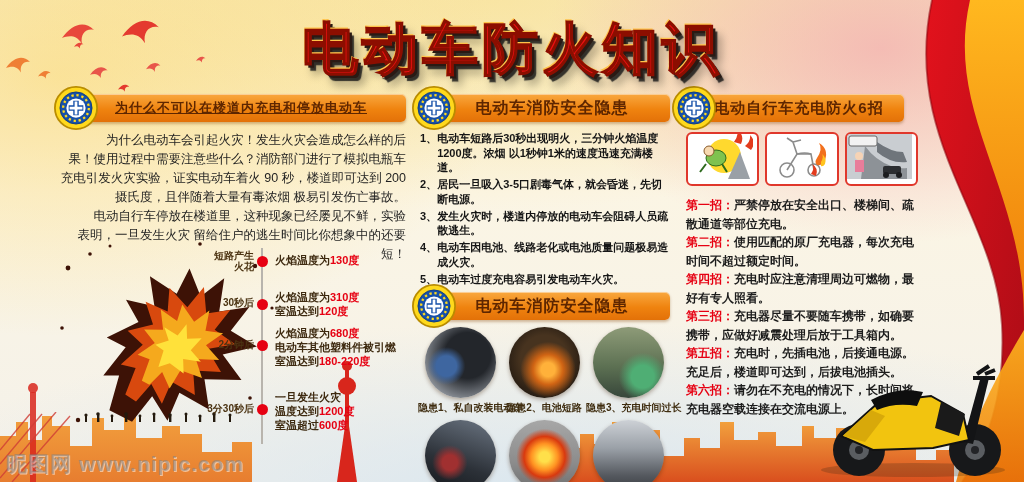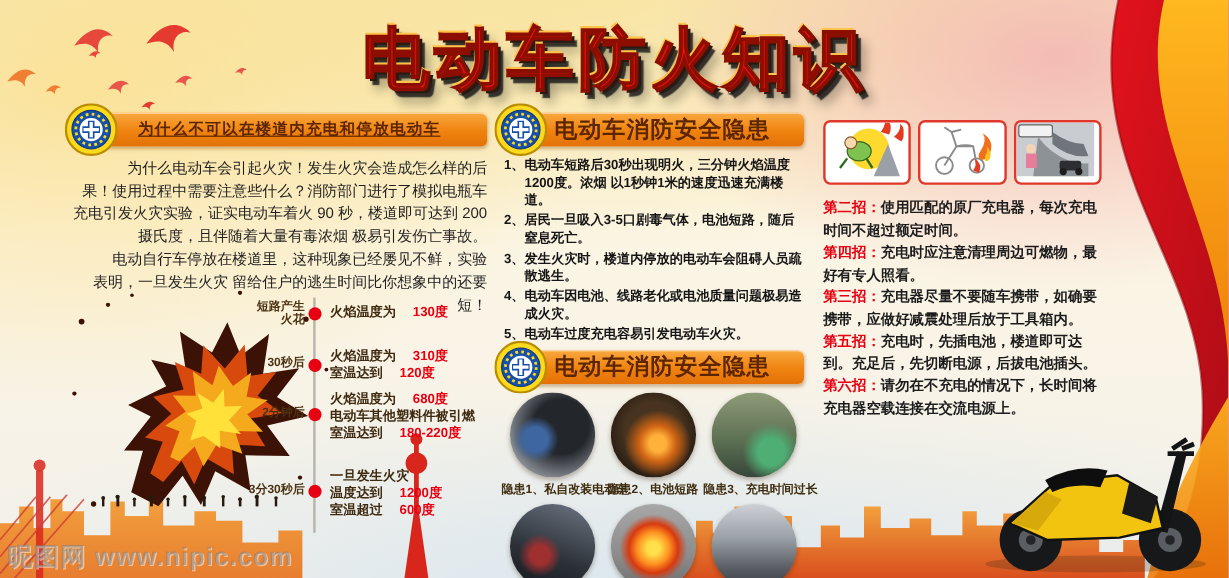--- a/index.html
+++ b/index.html
@@ -25,24 +25,24 @@
   .col-left .sec-bar{font-size:13px;text-decoration:underline;}
   .paras{margin-top:7px;color:#1f1f1f;font-size:12.5px;line-height:19px;font-weight:500;}
   .paras p{margin:0;text-indent:2em;text-align:right;}
   .timeline{position:absolute;left:158px;top:152px;width:196px;height:200px;text-decoration:underline;}
   .tl-axis{position:absolute;left:43px;top:4px;bottom:0;width:2px;background:#b8b4ad;}
   .tl-time{position:absolute;left:-12px;width:48px;text-align:right;
     font-size:10px;font-weight:bold;color:#4b3312;line-height:11px;}
   .tl-dot{position:absolute;left:39px;width:11px;height:11px;border-radius:50%;background:#e60012;}
   .tl-text{position:absolute;left:57px;right:-14px;font-size:11px;font-weight:bold;
     color:#3e2a10;line-height:14px;white-space:nowrap;}
-  .red{color:#e60012;padding-left:14px;}
+  .red{color:#e60012;}
   
   .col-mid{left:418px;top:92px;width:252px;height:380px;}
-  .col-mid .sec-bar{font-size:19px;}
+  .col-mid .sec-bar{font-size:16px;}
   .mid-list{margin:7px 0 0 2px;padding:0;list-style:none;
     color:#151515;font-size:11px;line-height:14.5px;font-weight:600;}
   .mid-list li{display:flex;margin-bottom:2.5px;}
   .mid-list .num{flex:0 0 17px;}
   .grid{margin-top:5px;display:grid;grid-template-columns:repeat(3,84px);justify-content:space-between;row-gap:5px;}
   .cell{text-align:center;}
   .circle{width:71px;height:71px;border-radius:50%;margin:0 auto;box-shadow:0 2px 4px rgba(60,30,0,.35);}
   .caption{margin-top:3px;font-size:10px;font-weight:bold;color:#3f2d10;white-space:nowrap;}
   .c1{background:radial-gradient(circle at 30% 55%, #3e66a0 0 16%, rgba(62,102,160,0) 30%),radial-gradient(circle at 60% 40%, #23262b 0 38%, #8a8f96 75%, #b9bec4);}
   .c2{background:radial-gradient(circle at 55% 60%, #ffb13a 0 12%, #d06414 26%, rgba(0,0,0,0) 45%),radial-gradient(circle at 50% 45%, #4a3categ 0, #3a2a1e 45%, #15100c 90%);}
@@ -248,21 +248,21 @@
       <div class="sec-bar">电动车消防安全隐患</div>
     </div>
 
     <ol class="mid-list">
       <li>
           <span class="num">1、</span>
           <span>电动车短路后30秒出现明火，三分钟火焰温度1200度。浓烟 以1秒钟1米的速度迅速充满楼道。</span>
         </li>
       <li>
           <span class="num">2、</span>
-          <span>居民一旦吸入3-5口剧毒气体，电池短路，随后窒息死亡。</span>
+          <span>居民一旦吸入3-5口剧毒气体，就会昏迷，先切断电源。</span>
         </li>
       <li>
           <span class="num">3、</span>
           <span>发生火灾时，楼道内停放的电动车会阻碍人员疏散逃生。</span>
         </li>
       <li>
           <span class="num">4、</span>
           <span>电动车因电池、线路老化或电池质量问题极易造成火灾。</span>
         </li>
       <li>
@@ -305,20 +305,31 @@
 
       </div>
       <div class="cell">
         <div class="circle c6"></div>
 
       </div>
     </div>
   </div>
 
   <div class="abs col-right z2">
+    <div class="sec-head">
+      <svg class="badge" viewBox="0 0 48 48">
+        <circle cx="24" cy="24" r="23" fill="#ffd91c" stroke="#b98c00" stroke-width="2"></circle>
+        <circle cx="24" cy="24" r="17.5" fill="#1650a8" stroke="#0d3a7e"></circle>
+        <circle cx="24" cy="24" r="14" fill="none" stroke="#ffd91c" stroke-width="2.5" stroke-dasharray="2.5 3"></circle>
+        <circle cx="24" cy="24" r="10.5" fill="#ffffff"></circle>
+        <path d="M24,16 v16 M16,24 h16" stroke="#1650a8" stroke-width="6"></path>
+        <path d="M24,17 v14 M17,24 h14" stroke="#ffffff" stroke-width="3"></path>
+      </svg>
+      <div class="sec-bar">电动自行车充电防火6招</div>
+    </div>
 
     <div class="boxes">
       <div class="box">
         <svg width="65" height="45" viewBox="0 0 65 45">
           <circle cx="36" cy="22" r="17" fill="#ffd92e"></circle>
           <path d="M46,8 q5,-7 3,-12 q8,5 4,14 Z" fill="#e23b1e"></path>
           <path d="M57,12 q6,-5 5,-11 q7,7 1,15 Z" fill="#e23b1e"></path>
           <path d="M40,45 L52,18 L62,45 Z" fill="#9aa0a6"></path>
           <ellipse cx="28" cy="24" rx="10" ry="8" fill="#7fc24f" stroke="#2e6b1e"></ellipse>
           <circle cx="21" cy="17" r="5" fill="#f7d9b0" stroke="#8a5a2a"></circle>
@@ -347,24 +358,25 @@
           <circle cx="12" cy="22" r="4" fill="#f6d3b5"></circle>
           <rect x="8" y="26" width="9" height="12" fill="#e87d9a"></rect>
           <rect x="36" y="32" width="18" height="8" rx="2" fill="#2c2e31"></rect>
           <circle cx="39" cy="41" r="3" fill="#1c1d1f"></circle>
             <circle cx="52" cy="41" r="3" fill="#1c1d1f"></circle>
         </svg>
       </div>
     </div>
 
     <div class="tips">
+      <p><span class="lbl">第一招：</span><span>严禁停放在安全出口、楼梯间、疏散通道等部位充电。</span></p>
       <p><span class="lbl">第二招：</span><span>使用匹配的原厂充电器，每次充电时间不超过额定时间。</span></p>
       <p><span class="lbl">第四招：</span><span>充电时应注意清理周边可燃物，最好有专人照看。</span></p>
       <p><span class="lbl">第三招：</span><span>充电器尽量不要随车携带，如确要携带，应做好减震处理后放于工具箱内。</span></p>
-      <p><span class="lbl">第五招：</span><span>充电时，先插电池，楼道即可达到。充足后，先切断电源，后拔电池插头。</span></p>
+      <p><span class="lbl">第五招：</span><span>充电时，先插电池，后接通电源。充足后，楼道即可达到，后拔电池插头。</span></p>
       <p><span class="lbl">第六招：</span><span>请勿在不充电的情况下，长时间将充电器空载连接在交流电源上。</span></p>
     </div>
   </div>
 
   <svg class="abs z5" style="right:6px;bottom:0" width="205" height="138" viewBox="0 0 205 138">
     <ellipse cx="100" cy="126" rx="92" ry="7" fill="rgba(60,40,20,.25)"></ellipse>
     <circle cx="46" cy="106" r="26" fill="#17181a"></circle>
       <circle cx="46" cy="106" r="10" fill="#5a5d61"></circle>
       <circle cx="46" cy="106" r="4" fill="#232427"></circle>
     <circle cx="162" cy="106" r="26" fill="#17181a"></circle>

